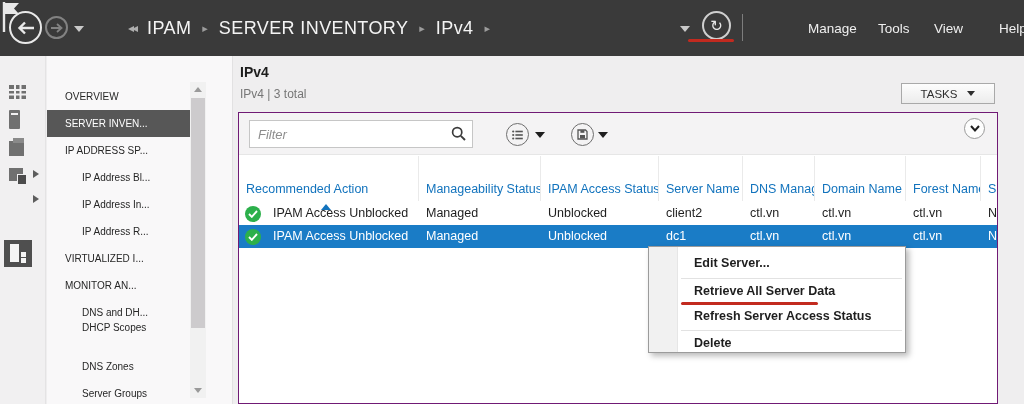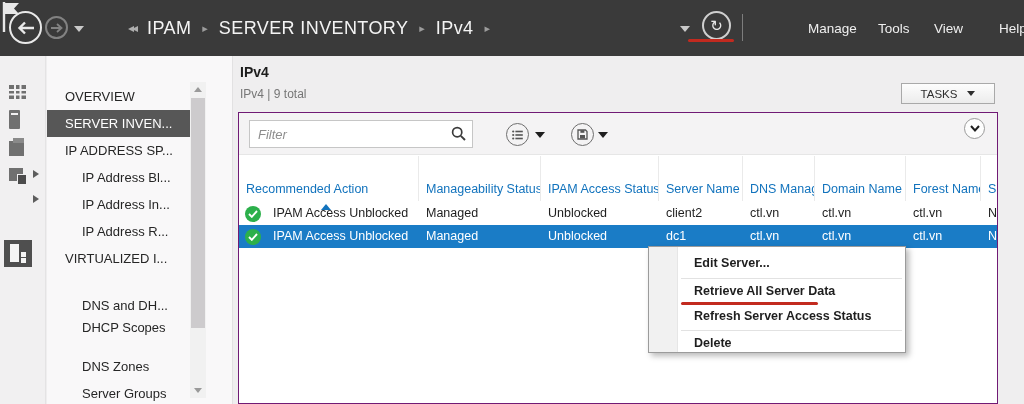--- a/index.html
+++ b/index.html
@@ -35,21 +35,21 @@
   .mini-server::before { content:""; position:absolute; left:2px; right:2px; top:3px; height:1.5px; background:#f1f0f1; }
   .mini-servers { width:15px; height:15px; background:#707070; position:relative; }
   .mini-servers::before { content:""; position:absolute; left:4px; top:-3px; width:11px; height:5px; background:#8a8a8a; }
   .mini-ipam { width:14px; height:13px; background:#707070; position:relative; }
   .mini-ipam::after { content:""; position:absolute; right:-4px; bottom:-4px; width:8px; height:9px; background:#4c4c4c; border:1.5px solid #f1f0f1; }
   .mini-sel { width:9px; height:18px; background:#f5f5f5; position:relative; }
   .mini-sel::after { content:""; position:absolute; left:11px; top:8px; width:4.5px; height:4.5px; background:#f5f5f5; box-shadow:0 6px 0 #f5f5f5; }
 
   
   #sidebar { position:absolute; left:47px; top:56px; width:186px; height:348px; background:#f9f8f9; border-right:1px solid #e2e1e2; }
-  .nav-item { position:absolute; left:0; width:143px; height:27px; line-height:27px; padding-left:18px; font-size:13px; color:#262626; cursor:pointer; white-space:nowrap; overflow:hidden; }
+  .nav-item { position:absolute; left:0; width:143px; height:27px; line-height:27px; padding-left:18px; font-size:10px; color:#262626; cursor:pointer; white-space:nowrap; overflow:hidden; }
   .nav-item.sub { padding-left:35px; }
   .nav-item.selected { background:#575757; color:#ffffff; }
   #side-scroll { position:absolute; left:143px; top:26px; width:16px; height:316px; background:#f1f1f1; cursor:pointer; }
   .scroll-arrow-up, .scroll-arrow-dn { position:absolute; left:4px; width:0; height:0; border-left:4px solid transparent; border-right:4px solid transparent; }
   .scroll-arrow-up { top:5px; border-bottom:5px solid #9a9a9a; }
   .scroll-arrow-dn { bottom:5px; border-top:5px solid #9a9a9a; }
   #side-thumb { position:absolute; left:1px; top:16px; width:14px; height:230px; background:#cdcbcd; }
 
   
   #main { position:absolute; left:233px; top:56px; width:791px; height:348px; background:#efeeef; }
@@ -154,34 +154,35 @@
 </div>
 
 <div id="sidebar">
   <div class="nav-item" style="top:27px;">OVERVIEW</div>
   <div class="nav-item selected" style="top:54px;">SERVER INVEN...</div>
   <div class="nav-item" style="top:81px;">IP ADDRESS SP...</div>
   <div class="nav-item sub" style="top:108px;">IP Address Bl...</div>
   <div class="nav-item sub" style="top:135px;">IP Address In...</div>
   <div class="nav-item sub" style="top:162px;">IP Address R...</div>
   <div class="nav-item" style="top:189px;">VIRTUALIZED I...</div>
-  <div class="nav-item sub" style="top:236px;">DNS and DH...</div>
+  <div class="nav-item" style="top:216px;">MONITOR AN...</div>
+  <div class="nav-item sub" style="top:243px;">DNS and DH...</div>
   <div class="nav-item sub" style="top:258px;">DHCP Scopes</div>
   <div class="nav-item sub" style="top:297px;">DNS Zones</div>
   <div class="nav-item sub" style="top:324px;">Server Groups</div>
   <div id="side-scroll">
     <div class="scroll-arrow-up"></div>
     <div id="side-thumb"></div>
     <div class="scroll-arrow-dn"></div>
   </div>
 </div>
 
 <div id="main">
   <div id="page-title">IPv4</div>
-  <div id="page-subtitle">IPv4 | 9 total</div>
+  <div id="page-subtitle">IPv4 | 3 total</div>
   <div id="tasks-btn">
     <span>TASKS</span>
     <span class="caret-dn-dark"></span>
   </div>
 
   <div id="gridbox">
 
     <div id="toolbar">
       <input id="filter-input" placeholder="Filter" style="">
       <div id="search-glyph">

